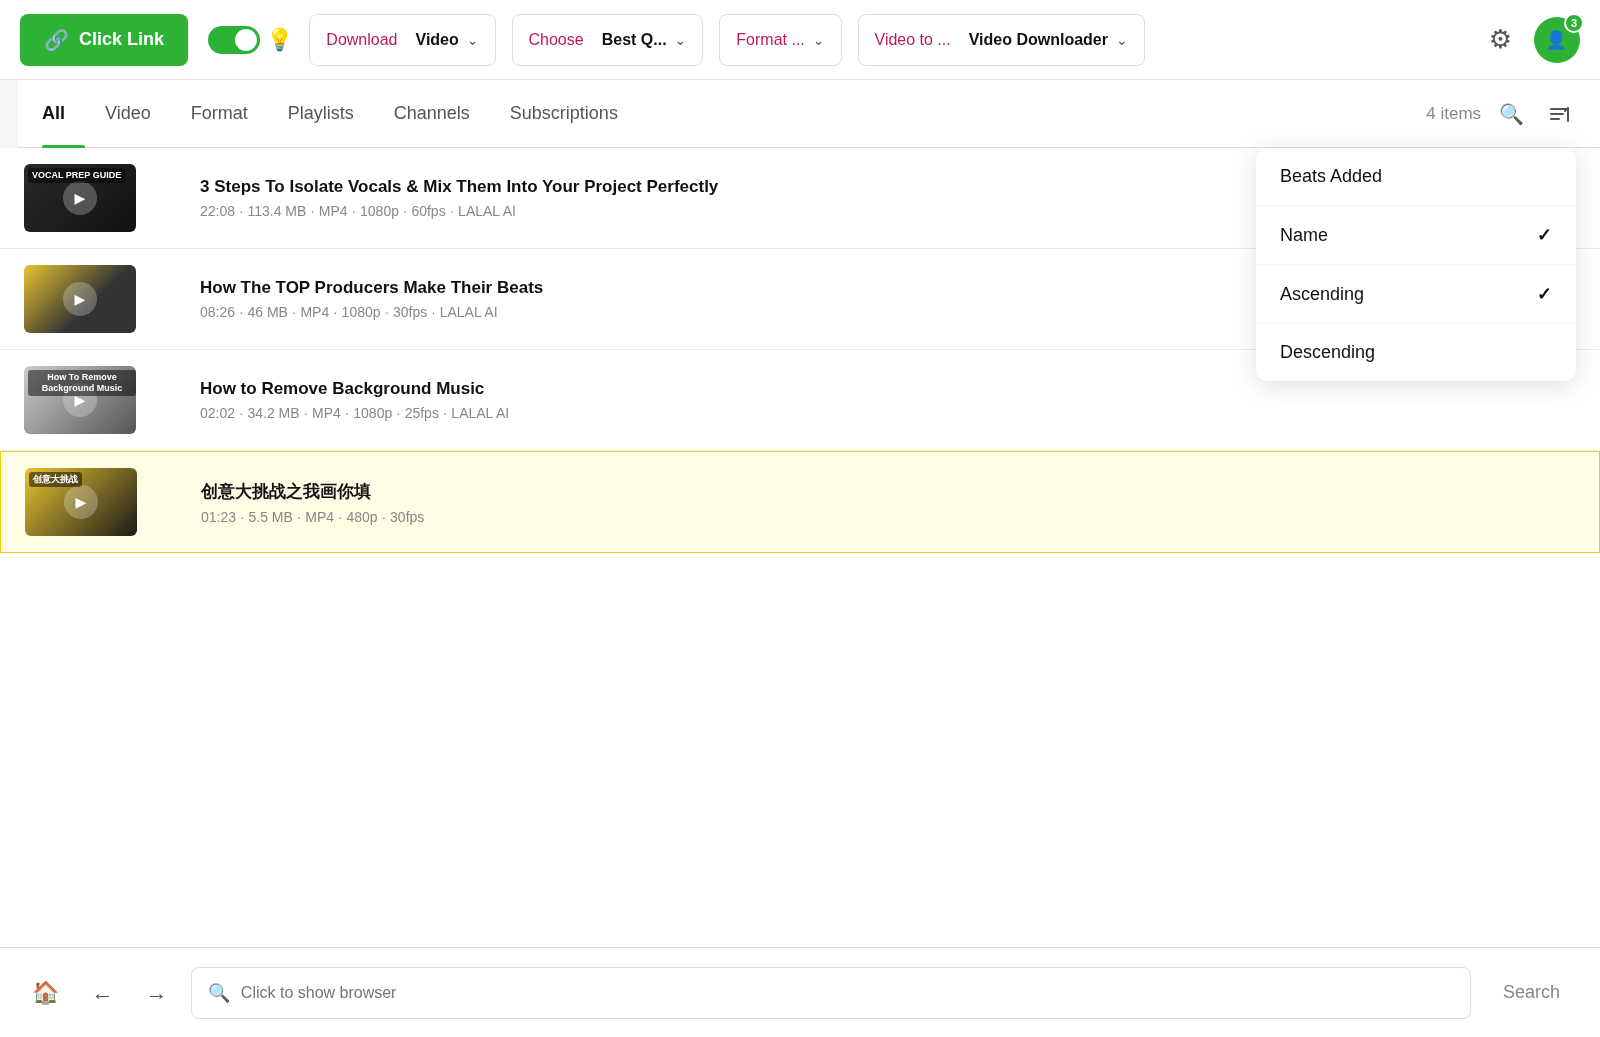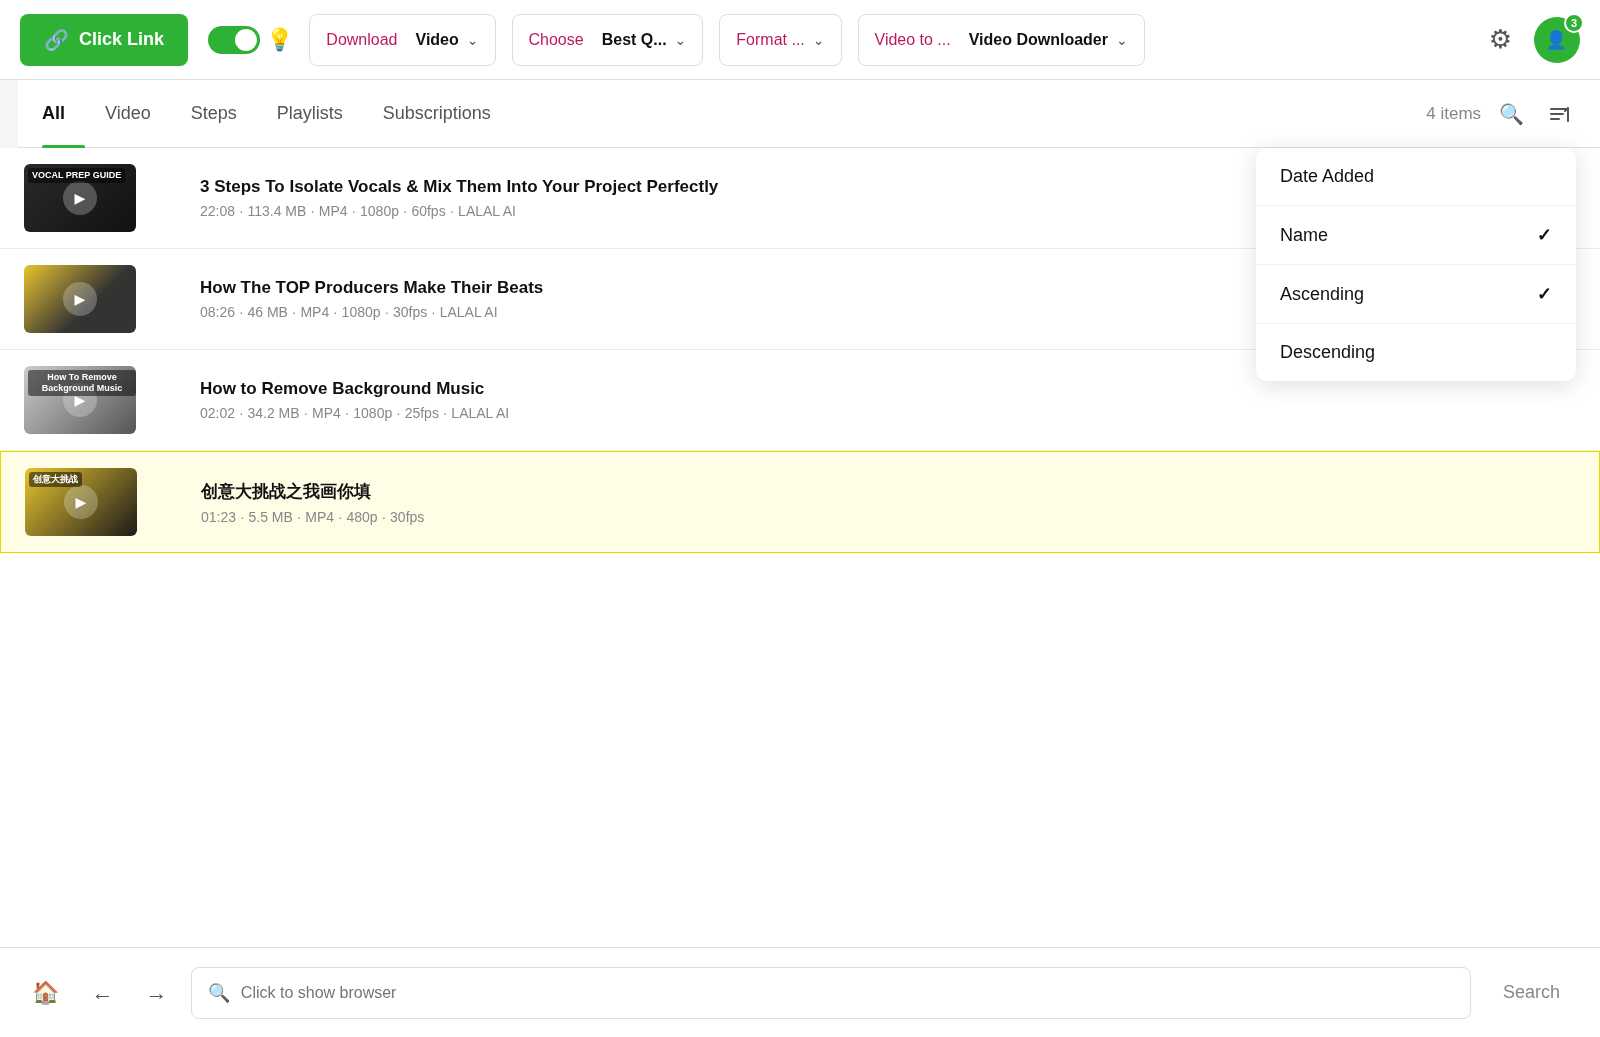--- a/index.html
+++ b/index.html
@@ -422,24 +422,27 @@
 <div class="main">
 
   <div class="tabs-bar">
     <div class="tab active">
       <span>All</span>
     </div>
     <div class="tab">
       <span>Video</span>
     </div>
     <div class="tab">
-      <span>Steps</span>
+      <span>Format</span>
     </div>
     <div class="tab">
       <span>Playlists</span>
+    </div>
+    <div class="tab">
+      <span>Channels</span>
     </div>
     <div class="tab">
       <span>Subscriptions</span>
     </div>
 
     <div class="tabs-right">
       <span class="items-count">4 items</span>
       <button class="search-icon-btn">
         <span>🔍</span>
       </button>
@@ -493,21 +496,21 @@
           <div class="video-title">创意大挑战之我画你填</div>
           <div class="video-meta">01:23 · 5.5 MB · MP4 · 480p · 30fps</div>
         </div>
       </div>
     </div>
 
 </div>
 
 <div class="sort-dropdown" id="sort-dropdown">
   <div class="sort-option">
-    <span>Date Added</span>
+    <span>Beats Added</span>
   </div>
   <div class="sort-option">
     <span>Name</span>
     <span class="check-icon">✓</span>
   </div>
   <div class="sort-option">
     <span>Ascending</span>
     <span class="check-icon">✓</span>
   </div>
   <div class="sort-option">

